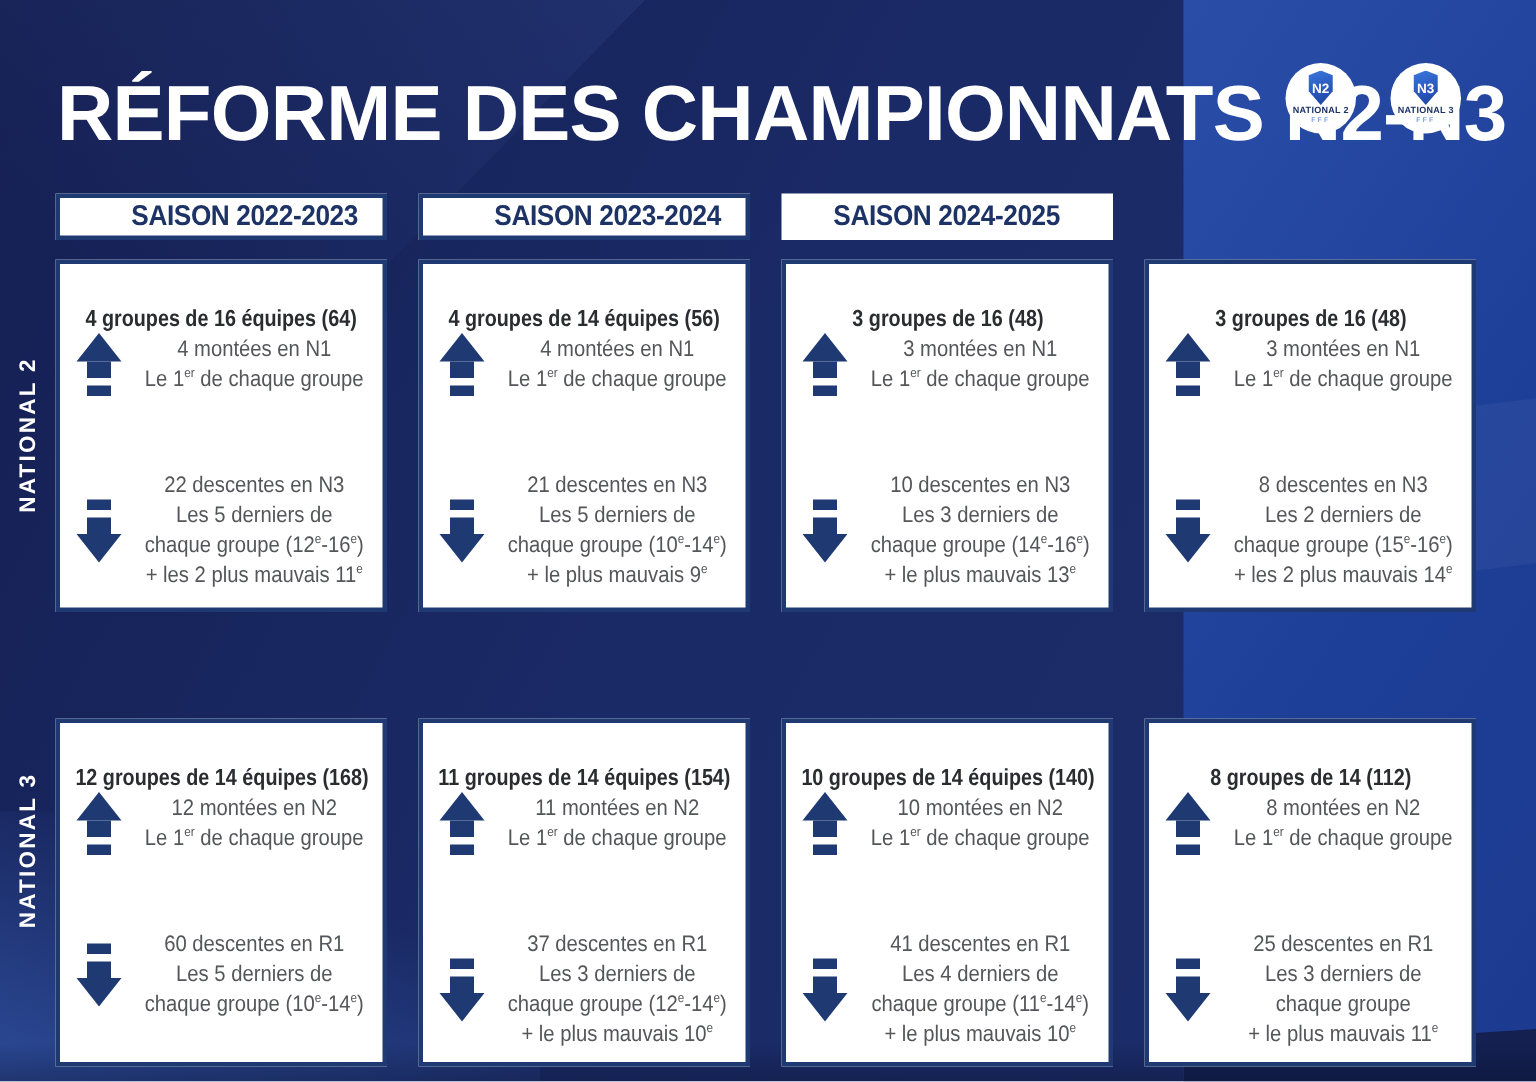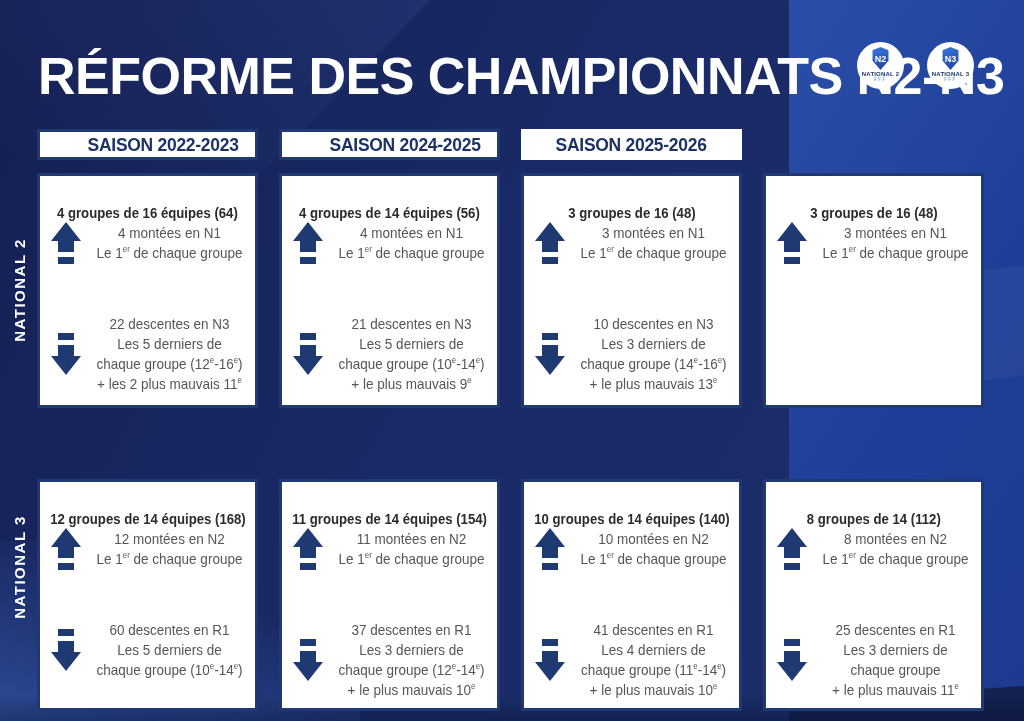--- a/index.html
+++ b/index.html
@@ -98,24 +98,24 @@
       <div class="badge-label">NATIONAL 3</div>
       <div class="badge-org">FFF</div>
     </div>
   </div>
 
   <div id="seasons-row" class="grid-row">
     <div class="season-box">
         <span>SAISON 2022-2023</span>
       </div>
     <div class="season-box">
+        <span>SAISON 2023-2024</span>
+      </div>
+    <div class="season-box">
         <span>SAISON 2024-2025</span>
-      </div>
-    <div class="season-box">
-        <span>SAISON 2025-2026</span>
       </div>
   </div>
 
   <div id="vlabel-n2" class="vlabel">NATIONAL 2</div>
   <div id="vlabel-n3" class="vlabel">NATIONAL 3</div>
 
   <div id="row-n2" class="grid-row">
       <div class="cell">
     <div class="cell-header">
       <span class="hdr-inner">4 groupes de 16 équipes (64)</span>
@@ -198,20 +198,30 @@
     <div class="flow up">
       <div class="arrow-col">
         <div class="arrow-up">
               <div class="tri"></div>
               <div class="stem"></div>
               <div class="bar"></div>
             </div>
       </div>
       <div class="flow-text">3 montées en N1<br>Le 1<sup>er</sup> de chaque groupe</div>
     </div>
+    <div class="flow down">
+      <div class="arrow-col">
+        <div class="arrow-down">
+              <div class="bar"></div>
+              <div class="stem"></div>
+              <div class="tri"></div>
+            </div>
+      </div>
+      <div class="flow-text">8 descentes en N3<br>Les 2 derniers de<br>chaque groupe (15<sup>e</sup>-16<sup>e</sup>)<br>+ les 2 plus mauvais 14<sup>e</sup></div>
+    </div>
   </div>
     </div>
   <div id="row-n3" class="grid-row">
       <div class="cell">
     <div class="cell-header">
       <span class="hdr-inner">12 groupes de 14 équipes (168)</span>
     </div>
     <div class="flow up">
       <div class="arrow-col">
         <div class="arrow-up">

